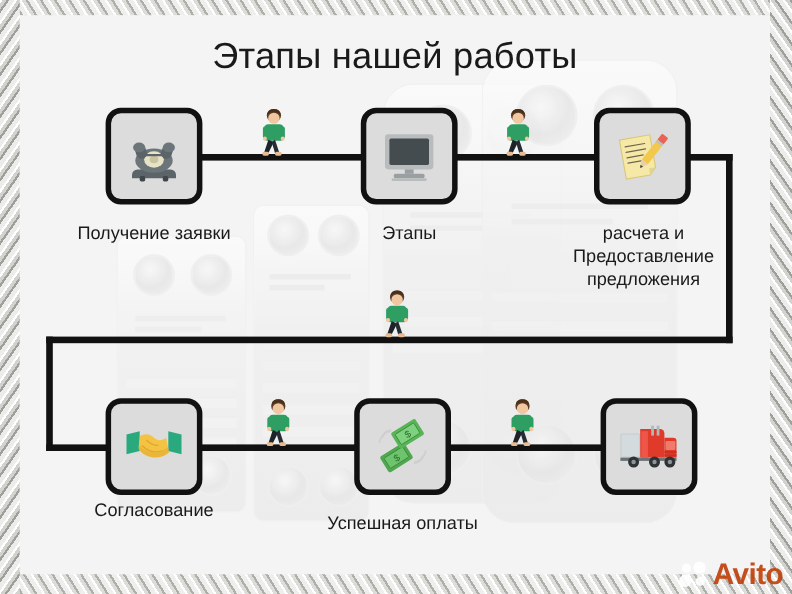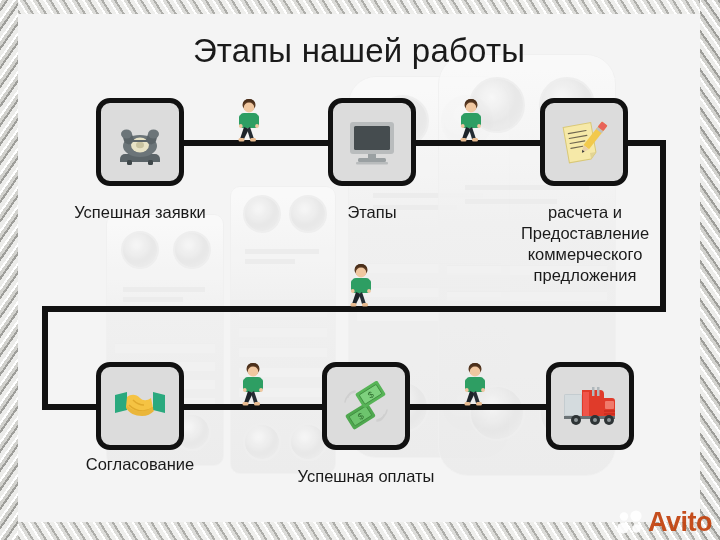--- a/index.html
+++ b/index.html
@@ -250,21 +250,21 @@
         <rect x="33" y="42" width="5" height="5" rx="1.5" fill="#3f474a"></rect>
         <ellipse cx="25" cy="28" rx="17" ry="11" fill="#6c7579"></ellipse>
         <ellipse cx="25" cy="27" rx="9" ry="7.5" fill="#e8e3c6"></ellipse>
         <ellipse cx="25" cy="27" rx="4" ry="3.3" fill="#c9c3a0"></ellipse>
         <path d="M7 16 a7 6 0 0 1 10 0 l2 6 h12 l2 -6 a7 6 0 0 1 10 0 l-2 7 a5 5 0 0 1 -9 1 h-14 a5 5 0 0 1 -9 -1z" fill="#5b6468"></path>
         <ellipse cx="11.5" cy="16" rx="5.5" ry="4.5" fill="#6c7579"></ellipse>
         <ellipse cx="38.5" cy="16" rx="5.5" ry="4.5" fill="#6c7579"></ellipse>
       </svg>
     </div>
     <div class="step-label" style="left:22px; top:188px; width:200px;">
-      <div>Успешная заявки</div>
+      <div>Получение заявки</div>
     </div>
 
     <div class="step-box" style="left:310px; top:84px;">
       <svg width="52" height="48" viewBox="0 0 52 48">
         <rect x="4" y="4" width="44" height="32" rx="3" fill="#b9bcbd"></rect>
         <rect x="8" y="8" width="36" height="24" rx="1.5" fill="#454c4f"></rect>
         <rect x="22" y="36" width="8" height="4" fill="#9aa0a2"></rect>
         <rect x="12" y="40" width="28" height="4" rx="1.5" fill="#9aa0a2"></rect>
         <rect x="10" y="44" width="32" height="2.5" rx="1" fill="#b9bcbd"></rect>
       </svg>
@@ -290,21 +290,20 @@
           <rect x="31" y="2" width="7" height="7" rx="1" fill="#e8645a"></rect>
           <rect x="31" y="9" width="7" height="2.5" fill="#bfbfbf"></rect>
           <path d="M31 32 h7 l-3.5 7z" fill="#e8cfa8"></path>
           <path d="M33 36.5 h3 l-1.5 2.5z" fill="#3c3c3c"></path>
         </g>
       </svg>
     </div>
     <div class="step-label" style="left:472px; top:188px; width:190px;">
       <div>расчета и</div>
       <div>Предоставление</div>
-      <div>коммерческого</div>
       <div>предложения</div>
     </div>
 
     <div class="step-box" style="left:78px; top:348px;">
       <svg width="54" height="40" viewBox="0 0 54 40">
         <path d="M2 9 l12 -3 v18 l-12 3z" fill="#2aa97e"></path>
         <path d="M52 9 l-12 -3 v18 l12 3z" fill="#2aa97e"></path>
         <path d="M14 11 c4 -3 9 -3 13 1 c3 3 7 3 11 0 l2 10 c-3 4 -7 6 -12 6 c-7 0 -12 -3 -15 -7z" fill="#f5c343"></path>
         <path d="M16 19 c4 4 9 6 14 6 c4 0 7 -1 10 -3" stroke="#e0a92c" stroke-width="1.6" fill="none"></path>
         <path d="M20 14 c3 3 7 5 11 5" stroke="#e0a92c" stroke-width="1.4" fill="none"></path>

